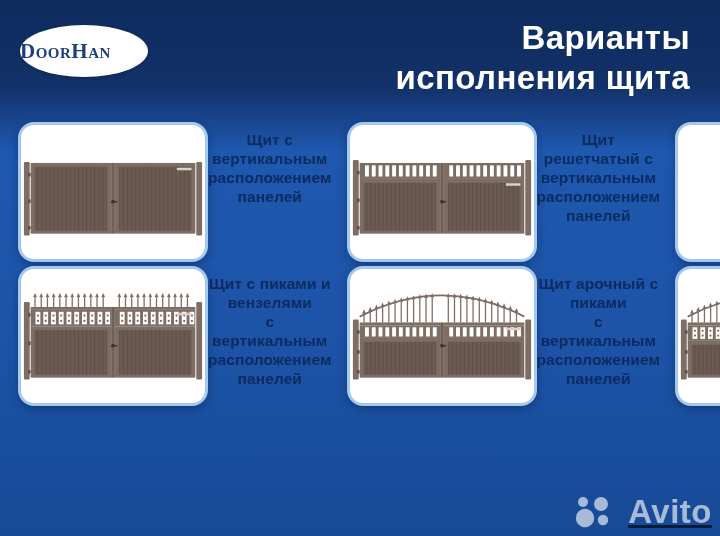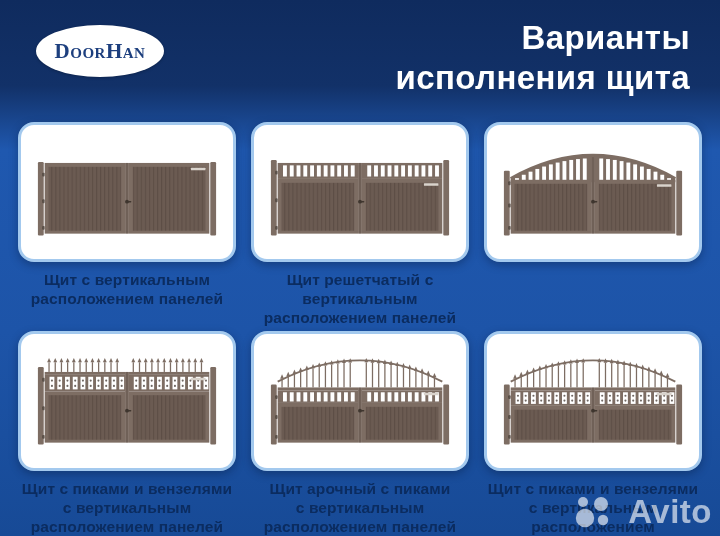--- a/index.html
+++ b/index.html
@@ -4,56 +4,56 @@
 <style>
   html,body{margin:0;padding:0;background:#0e2a5a;}
   .stage{
     position:relative;width:720px;height:536px;overflow:hidden;
     font-family:"Liberation Sans", sans-serif;
     background:linear-gradient(180deg,#0f2b5e 0%,#123168 16%,#1f58af 28%,#1d54a8 62%,#174a96 100%);
   }
   
   .header{position:absolute;top:0;left:0;right:0;height:120px;}
   .logo{
-    position:absolute;left:36px;top:25px;width:128px;height:52px;
+    position:absolute;left:20px;top:25px;width:128px;height:52px;
     background:#ffffff;border-radius:50%;
-    display:flex;align-items:center;justify-content:center;
+    display:flex;align-items:center;justify-content:flex-start;
     box-shadow:0 1px 3px rgba(0,0,0,.25);
   }
   .logo-text{
     font-family:"Liberation Serif", serif;font-weight:bold;
     font-variant:small-caps;font-size:21px;letter-spacing:.5px;color:#1d3f7e;
   }
   .title{
     position:absolute;left:150px;right:30px;top:18px;
     text-align:right;color:#ffffff;font-weight:bold;
     font-size:33px;line-height:40px;letter-spacing:.4px;white-space:pre-line;
   }
   
   .grid{
     position:absolute;top:122px;left:18px;right:18px;
     display:grid;grid-template-columns:repeat(3,1fr);column-gap:15px;row-gap:4px;
   }
-  .cell{display:flex;flex-direction:column;align-items:center;}
+  .cell{display:flex;flex-direction:row;align-items:flex-start;}
   .card{
     width:100%;height:140px;box-sizing:border-box;background:#ffffff;
     border:3px solid #a3c9ee;border-radius:16px;
     box-shadow:0 3px 9px rgba(6,20,50,.35);
     display:flex;align-items:center;justify-content:center;
   }
   .card svg{display:block;}
   .caption{
     margin-top:8px;min-height:57px;text-align:center;
     color:#0b2c60;font-weight:bold;font-size:15.5px;line-height:19px;
     letter-spacing:.1px;white-space:pre-line;
   }
   
   .watermark{
     position:absolute;right:8px;bottom:5px;display:flex;align-items:center;gap:15px;
-    opacity:.62;pointer-events:none;
+    opacity:.62;pointer-events:none;text-decoration:underline;
   }
   .wm-text{color:#ffffff;font-weight:bold;font-size:33px;letter-spacing:.5px;}
 </style>
 </head>
 <body>
 
 <div class="stage">
 
   <div class="header">
     <div class="logo">

